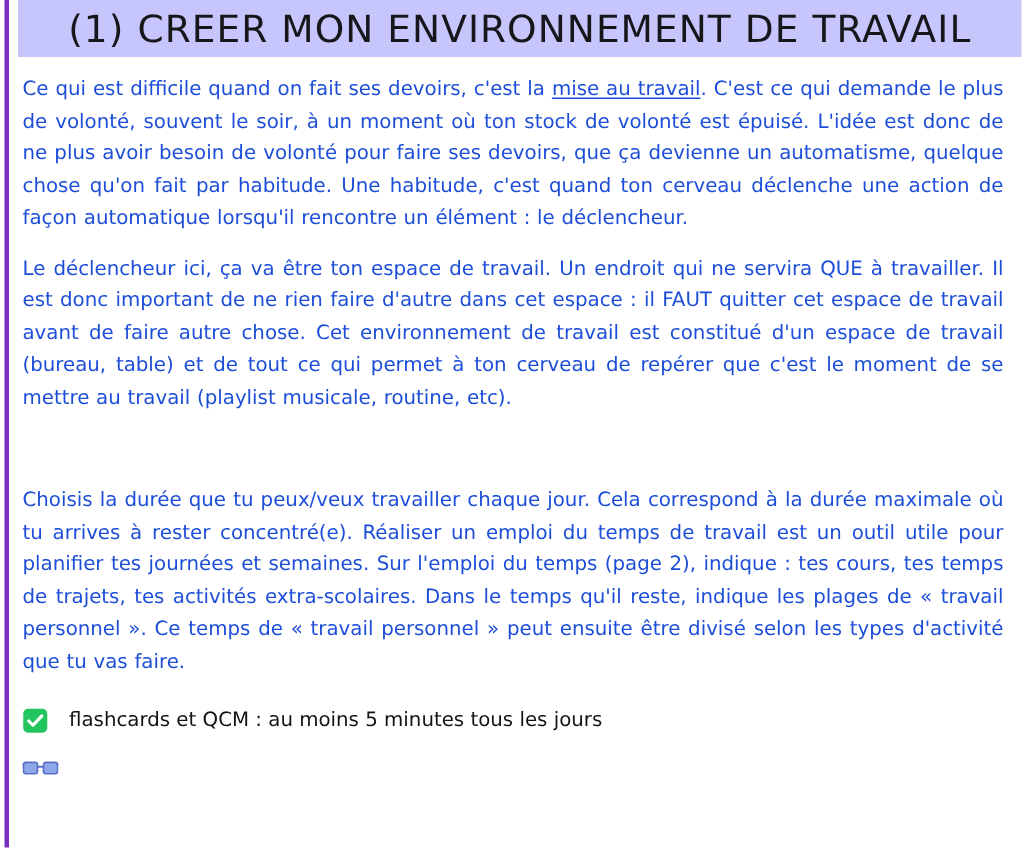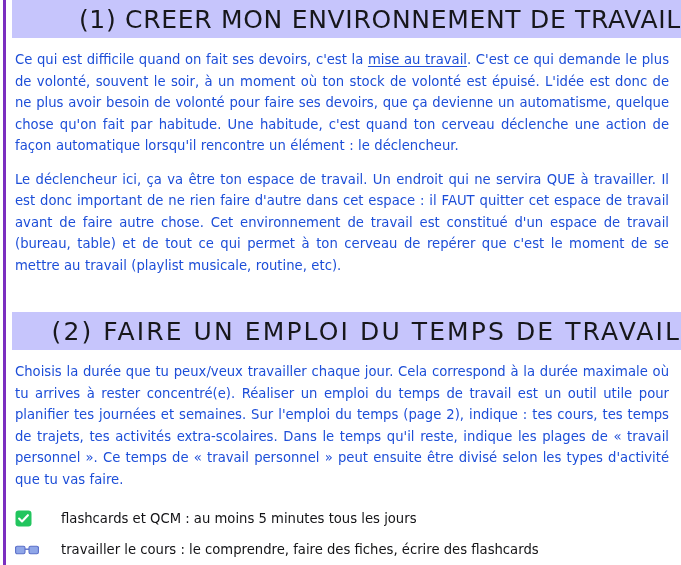--- a/index.html
+++ b/index.html
@@ -34,21 +34,21 @@
     box-sizing: border-box;
     padding: 0 10px 0 12px;
   }
 
   
   .heading-band {
     background: #C6C5FC;
     height: 38px;
     display: flex;
     align-items: center;
-    justify-content: flex-end;
+    justify-content: center;
     margin-right: -10px;
   }
   .heading-band .heading-text {
     font-family: "DejaVu Sans", sans-serif;
     font-size: 25px;
     font-weight: 400;
     color: #17171b;
     letter-spacing: 0.7px;
     white-space: nowrap;
     text-transform: uppercase;
@@ -94,21 +94,20 @@
     display: flex;
     align-items: center;
     justify-content: flex-start;
   }
   .icon-row .row-text {
     font-family: "DejaVu Sans", sans-serif;
     font-size: 13.2px;
     color: #131316;
     line-height: 19px;
     white-space: nowrap;
-    margin-left: 15px;
   }
 
   svg { display: block; }
 </style>
 </head>
 <body>
 
 <div class="edge-rule"></div>
 
 <div class="page">
@@ -120,23 +119,20 @@
   <div class="gap-after-band"></div>
 
   <p class="para"><span>Ce qui est difficile quand on fait ses devoirs, c'est la </span><u>mise au travail</u><span>. C'est ce qui demande le plus de volonté, souvent le soir, à un moment où ton stock de volonté est épuisé. L'idée est donc de ne plus avoir besoin de volonté pour faire ses devoirs, que ça devienne un automatisme, quelque chose qu'on fait par habitude. Une habitude, c'est quand ton cerveau déclenche une action de façon automatique lorsqu'il rencontre un élément : le déclencheur.</span></p>
 
   <div class="gap-para"></div>
 
   <p class="para">Le déclencheur ici, ça va être ton espace de travail. Un endroit qui ne servira QUE à travailler. Il est donc important de ne rien faire d'autre dans cet espace : il FAUT quitter cet espace de travail avant de faire autre chose. Cet environnement de travail est constitué d'un espace de travail (bureau, table) et de tout ce qui permet à ton cerveau de repérer que c'est le moment de se mettre au travail (playlist musicale, routine, etc).</p>
 
   <div class="gap-section"></div>
 
-  <div class="heading-band wide">
-    <span class="heading-text">(2) FAIRE UN EMPLOI DU TEMPS DE TRAVAIL</span>
-  </div>
 
   <div class="gap-after-band"></div>
 
   <p class="para">Choisis la durée que tu peux/veux travailler chaque jour. Cela correspond à la durée maximale où tu arrives à rester concentré(e). Réaliser un emploi du temps de travail est un outil utile pour planifier tes journées et semaines. Sur l'emploi du temps (page 2), indique : tes cours, tes temps de trajets, tes activités extra-scolaires. Dans le temps qu'il reste, indique les plages de « travail personnel ». Ce temps de « travail personnel » peut ensuite être divisé selon les types d'activité que tu vas faire.</p>
 
   <div class="gap-before-list"></div>
 
   <div class="icon-list">
 
     <div class="icon-row">
@@ -152,18 +148,17 @@
     <div class="icon-row">
       <span class="icon-cell">
         <svg width="24" height="14" viewBox="0 0 24 14" aria-hidden="true">
           <rect x="0.6" y="3.2" width="9.4" height="7.6" rx="1.6" ry="1.6" fill="#8FA6E8" stroke="#5B6FC9" stroke-width="1.1"></rect>
           <rect x="14.0" y="3.2" width="9.4" height="7.6" rx="1.6" ry="1.6" fill="#8FA6E8" stroke="#5B6FC9" stroke-width="1.1"></rect>
           <path d="M10.0 6.2 L14.0 6.2" stroke="#5B6FC9" stroke-width="1.4" fill="none"></path>
           <path d="M0.8 5.0 L0.0 4.2" stroke="#5B6FC9" stroke-width="1.3" fill="none"></path>
           <path d="M23.2 5.0 L24.0 4.2" stroke="#5B6FC9" stroke-width="1.3" fill="none"></path>
         </svg>
       </span>
-      <span class="row-text">travailler le cours : le comprendre, faire des fiches, écrire des flashcards</span>
     </div>
 
   </div>
 
 </div>
 
 </body></html>

